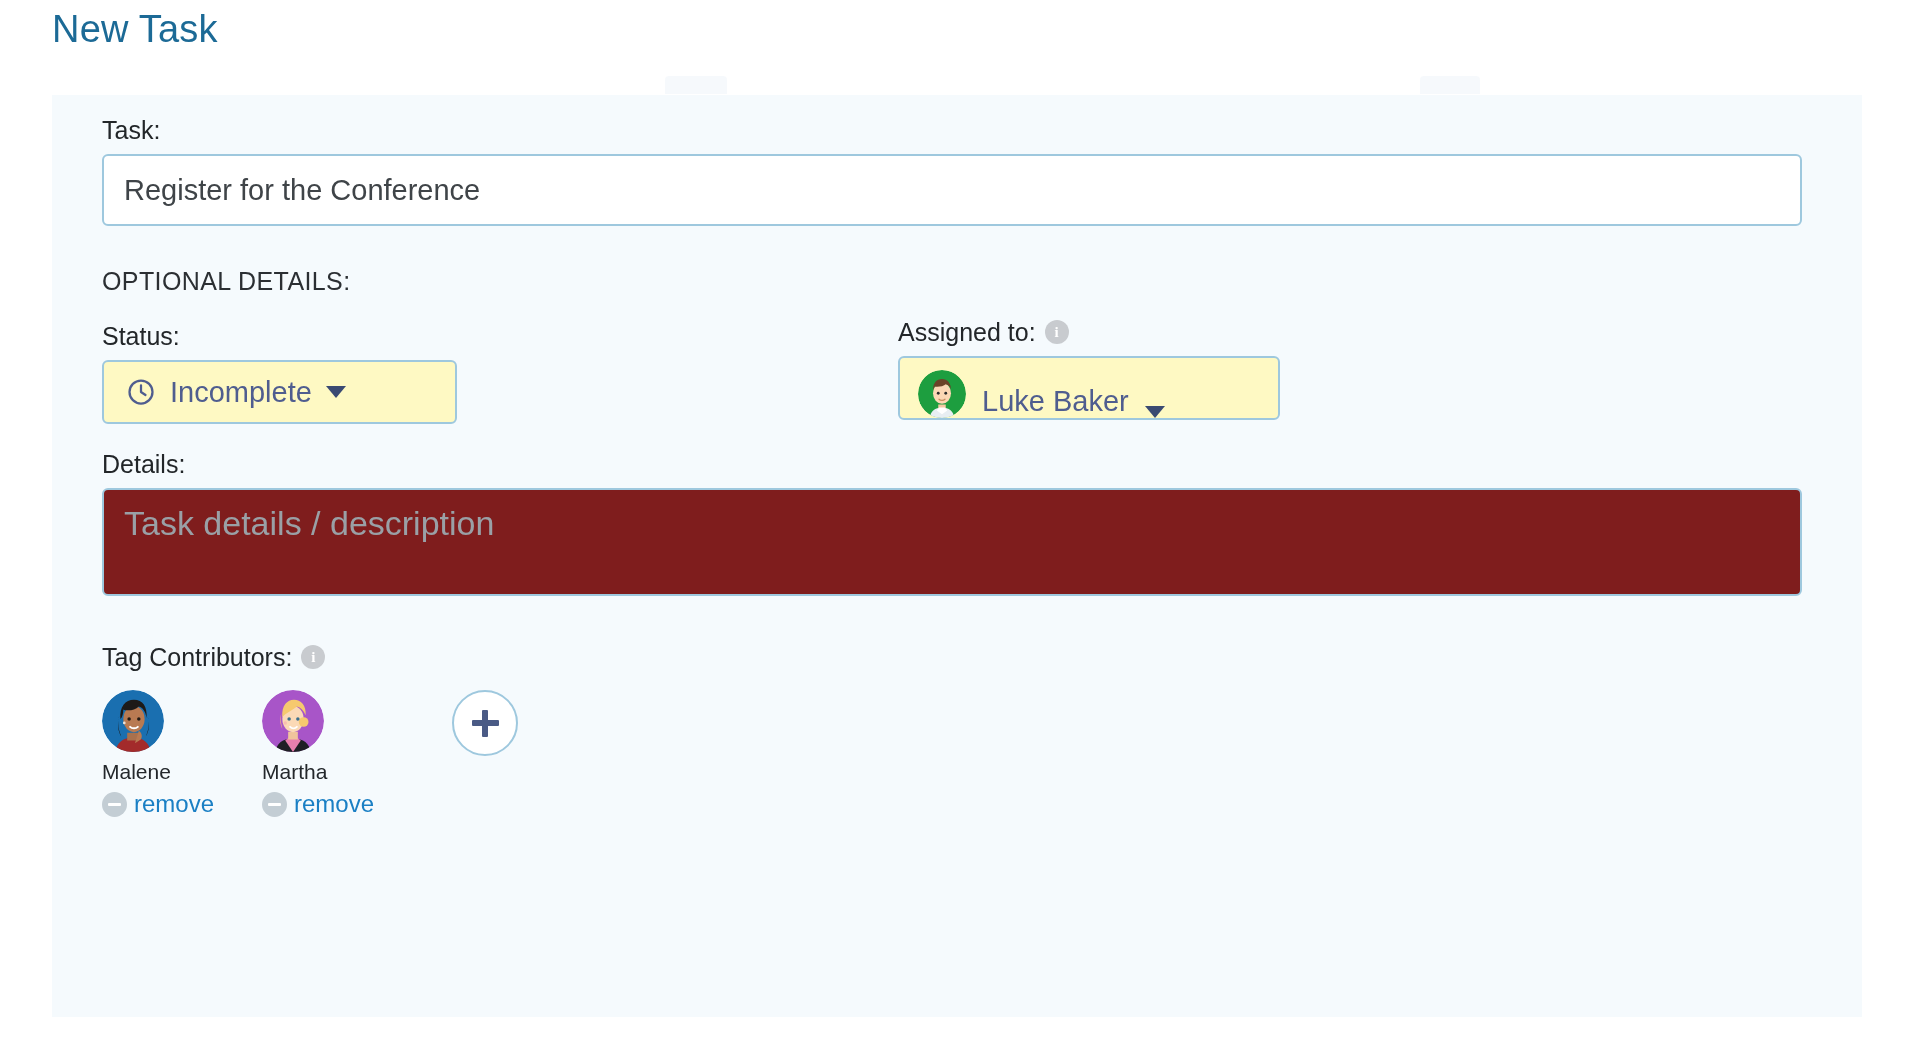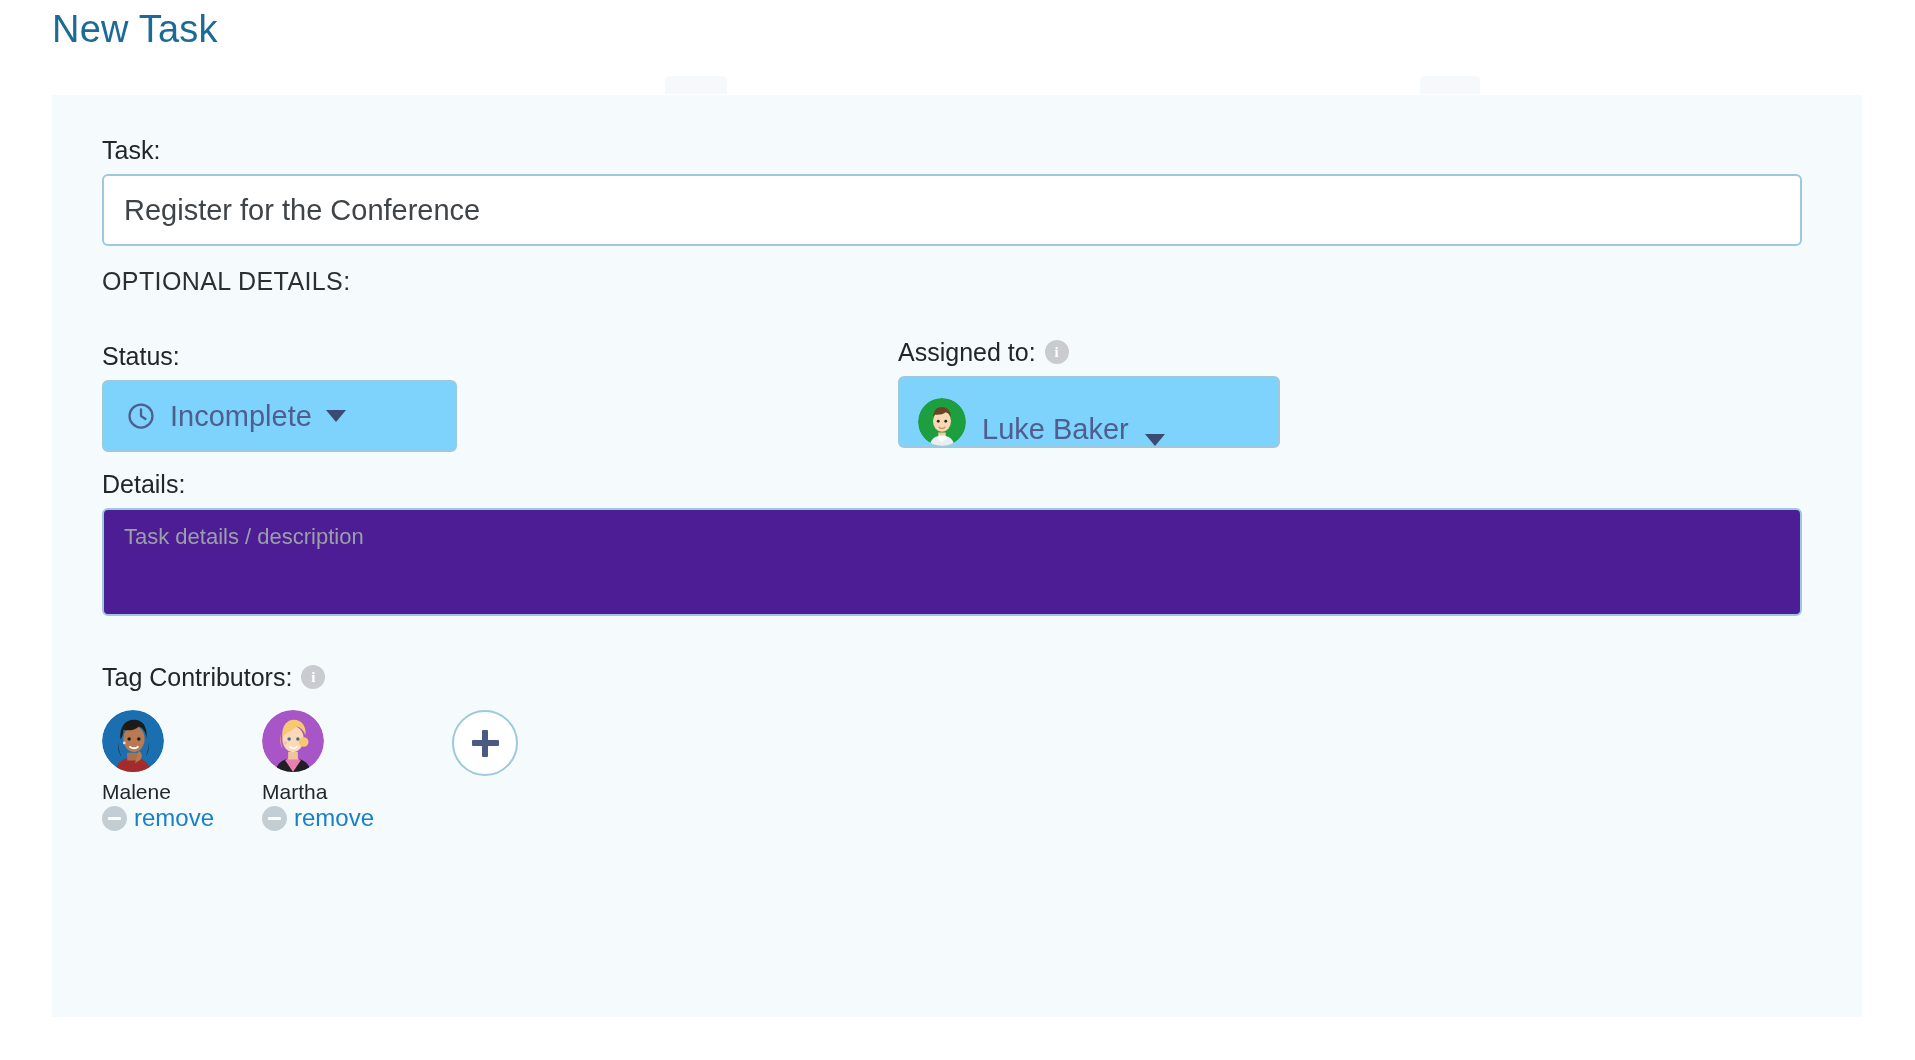--- a/index.html
+++ b/index.html
@@ -50,21 +50,20 @@
     width: 1810px;
     height: 922px;
     background: #f5fafd;
   }
 
   
   .field-label {
     font-size: 25px;
     color: #222629;
     white-space: nowrap;
-    margin-top: 20px;
   }
 
   .label-row {
     display: flex;
     align-items: flex-end;
     gap: 9px;
   }
 
   
   .info-icon {
@@ -112,24 +111,24 @@
   }
 
   
   .status-block   { position: absolute; left: 50px;  top: 227px; }
   .due-block      { position: absolute; left: 436px; top: 227px; }
   .assigned-block { position: absolute; left: 846px; top: 223px; }
 
   .select-box {
     margin-top: 9px;
     box-sizing: border-box;
-    background: #7dd3fc;
+    background: #fef9c3;
     border: 2px solid #9ec8de;
     border-radius: 6px;
-    height: 72px;
+    height: 64px;
     display: flex;
     align-items: center;
     gap: 14px;
     padding: 0 22px;
   }
   .select-box.status   { width: 355px; }
   .select-box.due      { width: 370px; padding-left: 28px; }
   .select-box.assigned { width: 382px; padding: 0 18px; gap: 16px; align-items: flex-end; }
 
   .select-text {
@@ -159,25 +158,25 @@
   .avatar-sm { width: 48px; height: 48px; }
   .avatar-lg { width: 62px; height: 62px; }
 
   
   .details-block { position: absolute; left: 50px; top: 355px; }
   .details-area {
     margin-top: 9px;
     width: 1700px;
     height: 108px;
     box-sizing: border-box;
-    background: #4c1d95;
+    background: #7f1d1d;
     border: 2px solid #9ec8de;
     border-radius: 6px;
     padding: 14px 20px;
-    font-size: 22px;
+    font-size: 34px;
     color: #9aa0a6;
   }
 
   
   .tag-block { position: absolute; left: 50px; top: 548px; }
 
   .contributors-row {
     display: flex;
     align-items: flex-start;
     margin-top: 18px;
@@ -193,20 +192,21 @@
   .contributor .avatar-lg { width: 62px; height: 62px; }
 
   .contributor-name {
     margin-top: 8px;
     font-size: 21px;
     color: #23272b;
     white-space: nowrap;
   }
 
   .remove-row {
+    margin-top: 6px;
     display: flex;
     align-items: center;
     gap: 7px;
     cursor: pointer;
   }
   .minus-icon {
     width: 25px;
     height: 25px;
     border-radius: 50%;
     background: #c3cdd4;

